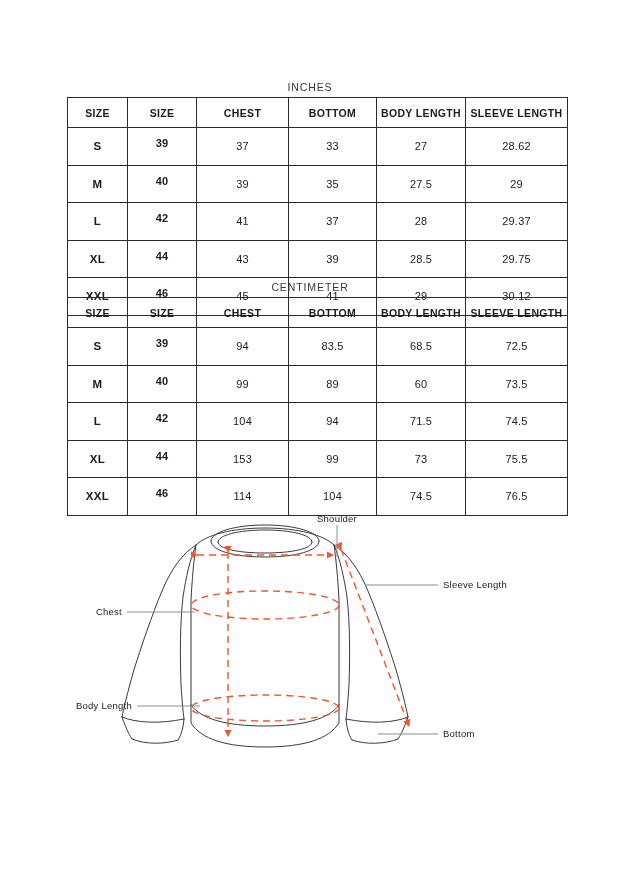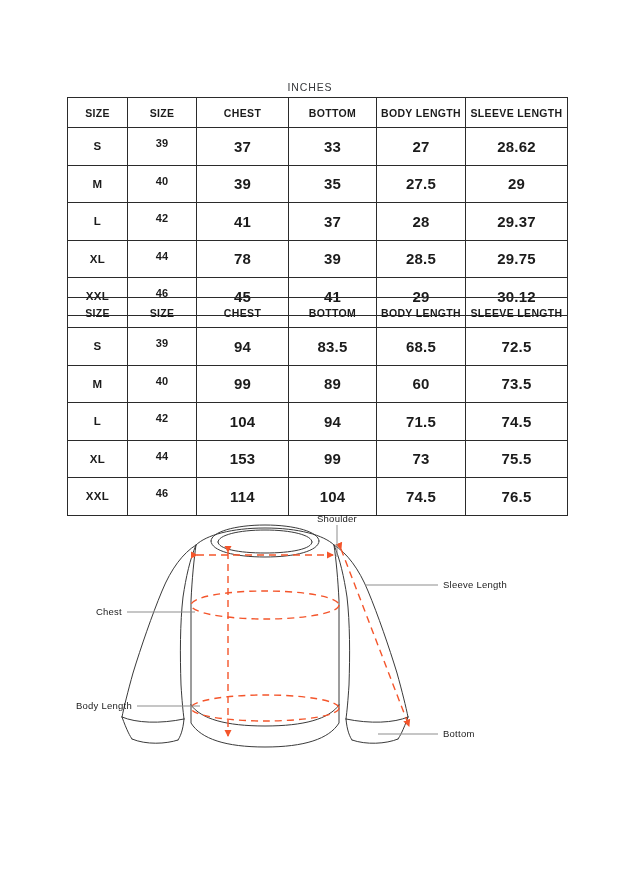--- a/index.html
+++ b/index.html
@@ -71,22 +71,22 @@
   .size-table th {
     height: 29px;
     font-size: 10.5px;
     font-weight: 700;
     letter-spacing: 0.35px;
     padding: 0 2px;
   }
 
   .size-table td {
     height: 28.5px;
-    font-size: 15px;
-    font-weight: 700;
+    font-size: 11px;
+    font-weight: 400;
     letter-spacing: 0.2px;
   }
 
   
   .size-table td.c-size {
     font-weight: 700;
     font-size: 11.5px;
     letter-spacing: 0.4px;
   }
   
@@ -195,36 +195,37 @@
         <td class="c-size">L</td>
         <td class="c-num">42</td>
         <td>41</td>
         <td>37</td>
         <td>28</td>
         <td>29.37</td>
       </tr>
       <tr>
         <td class="c-size">XL</td>
         <td class="c-num">44</td>
-        <td>78</td>
+        <td>43</td>
         <td>39</td>
         <td>28.5</td>
         <td>29.75</td>
       </tr>
       <tr>
         <td class="c-size">XXL</td>
         <td class="c-num">46</td>
         <td>45</td>
         <td>41</td>
         <td>29</td>
         <td>30.12</td>
       </tr>
     </tbody>
   </table>
 
+  <div class="unit-caption cm">CENTIMETER</div>
 
   <table class="size-table cm">
     <colgroup>
       <col class="w1">
         <col class="w2">
         <col class="w3">
         <col class="w4">
         <col class="w5">
         <col class="w6">
     </colgroup>

